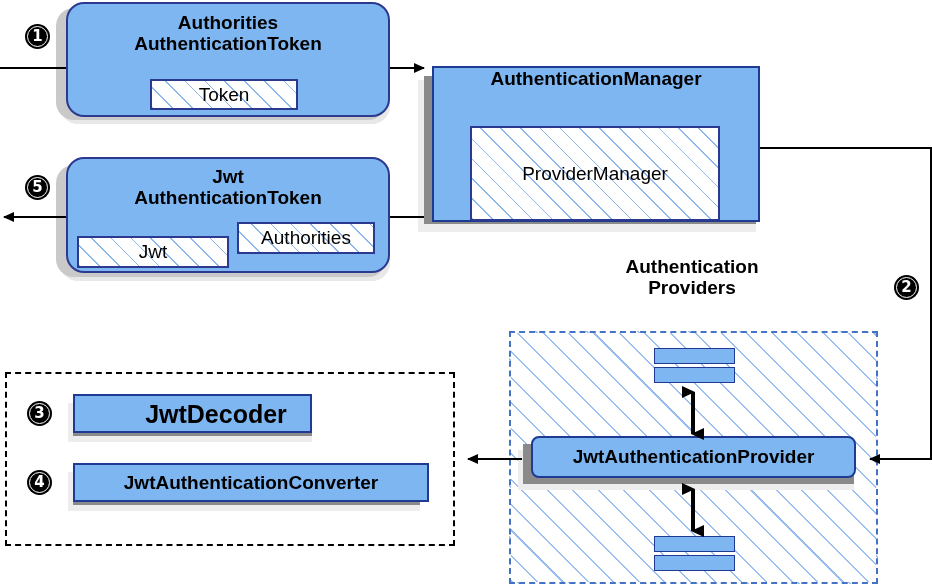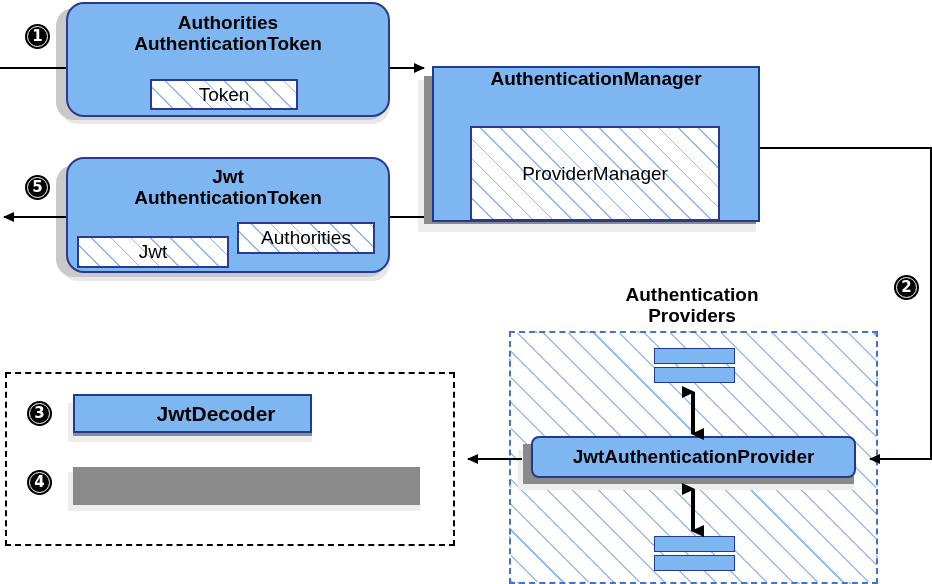--- a/index.html
+++ b/index.html
@@ -98,21 +98,21 @@
 
     <line x1="0" y1="68" x2="76" y2="68" stroke="#000" stroke-width="2"></line>
 
     <line x1="388" y1="68" x2="424" y2="68" stroke="#000" stroke-width="2" marker-end="url(#arrR)"></line>
 
     <line x1="424" y1="217" x2="380" y2="217" stroke="#000" stroke-width="2"></line>
 
     <line x1="76" y1="217" x2="4" y2="217" stroke="#000" stroke-width="2" marker-end="url(#arrL)"></line>
   </svg>
 
-  <div class="node title" style="left:592px;top:284px;width:200px;font-size:19px;font-weight:bold;z-index:9;">Authentication
+  <div class="node title" style="left:592px;top:256px;width:200px;font-size:19px;font-weight:bold;z-index:9;">Authentication
 Providers</div>
 
   <div class="dashed-hatch" style="left:509px;top:331px;width:369px;height:253px;"></div>
 
   <div class="dashed-plain" style="left:5px;top:372px;width:450px;height:174px;"></div>
 
   <div class="node shadow-round2" style="left:60px;top:12px;width:330px;height:112px;"></div>
   <div class="node shadow-round" style="left:56px;top:8px;width:330px;height:112px;"></div>
   <div class="node blue-round" style="left:66px;top:2px;width:324px;height:115px;">
     <div class="title" style="font-size:19px;margin-top:8px;">Authorities
@@ -143,25 +143,28 @@
 
   <div class="node shadow-rect2" style="left:518px;top:450px;width:336px;height:40px;"></div>
   <div class="node shadow-rect" style="left:523px;top:444px;width:331px;height:40px;"></div>
   <div class="node blue-rect" style="left:531px;top:436px;width:325px;height:42px;justify-content:center;border-radius:8px;">
     <div class="title" style="font-size:19px;">JwtAuthenticationProvider</div>
   </div>
 
   <div class="node shadow-rect2" style="left:68px;top:403px;width:244px;height:39px;"></div>
   <div class="node shadow-rect" style="left:73px;top:398px;width:239px;height:38px;"></div>
   <div class="node blue-rect" style="left:73px;top:394px;width:239px;height:39px;justify-content:center;">
-    <div class="title" style="font-size:21px;margin-left:47px;">JwtDecoder</div>
+    <div class="title" style="font-size:25px;margin-left:47px;">JwtDecoder</div>
   </div>
 
   <div class="node shadow-rect2" style="left:68px;top:472px;width:352px;height:39px;"></div>
   <div class="node shadow-rect" style="left:73px;top:467px;width:347px;height:38px;"></div>
+  <div class="node blue-rect" style="left:73px;top:463px;width:356px;height:39px;justify-content:center;">
+    <div class="title" style="font-size:19px;">JwtAuthenticationConverter</div>
+  </div>
 
   <svg class="wires" viewBox="0 0 932 584">
 
     <path d="M760,148 L931,148 L931,459 L870,459" fill="none" stroke="#000" stroke-width="2" marker-end="url(#arrL)"></path>
 
     <line x1="522" y1="459" x2="468" y2="459" stroke="#000" stroke-width="2" marker-end="url(#arrL)"></line>
 
     <line x1="693" y1="392" x2="693" y2="434" stroke="#000" stroke-width="4" marker-start="url(#arrUp)" marker-end="url(#arrDn)"></line>
 
     <line x1="693" y1="489" x2="693" y2="531" stroke="#000" stroke-width="4" marker-start="url(#arrUp)" marker-end="url(#arrDn)"></line>

